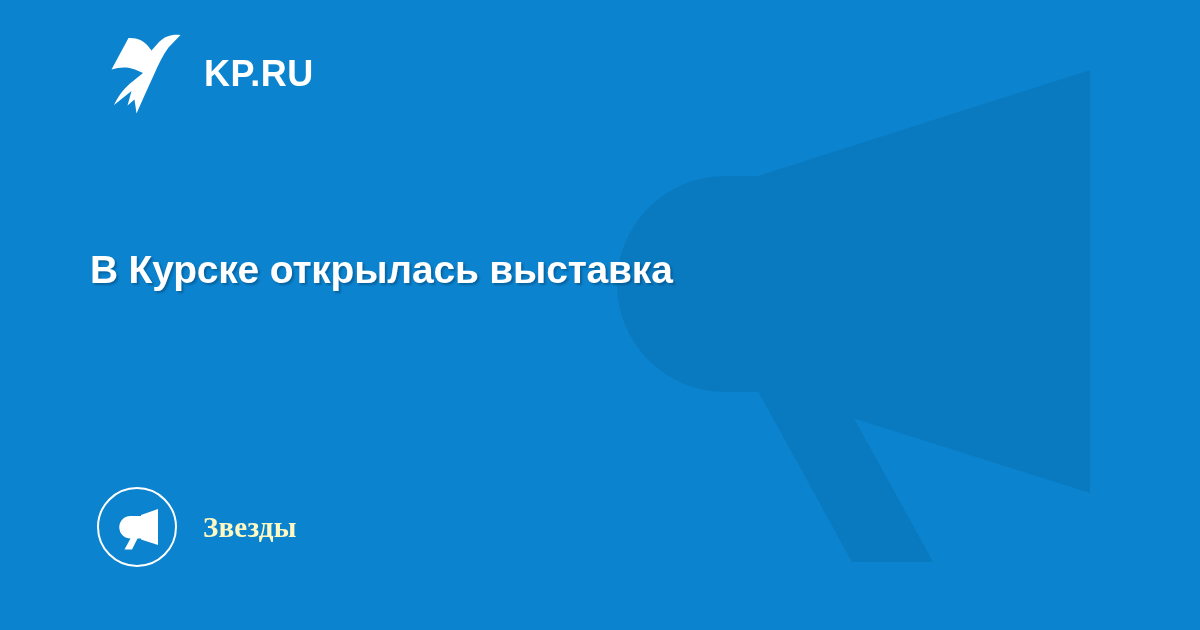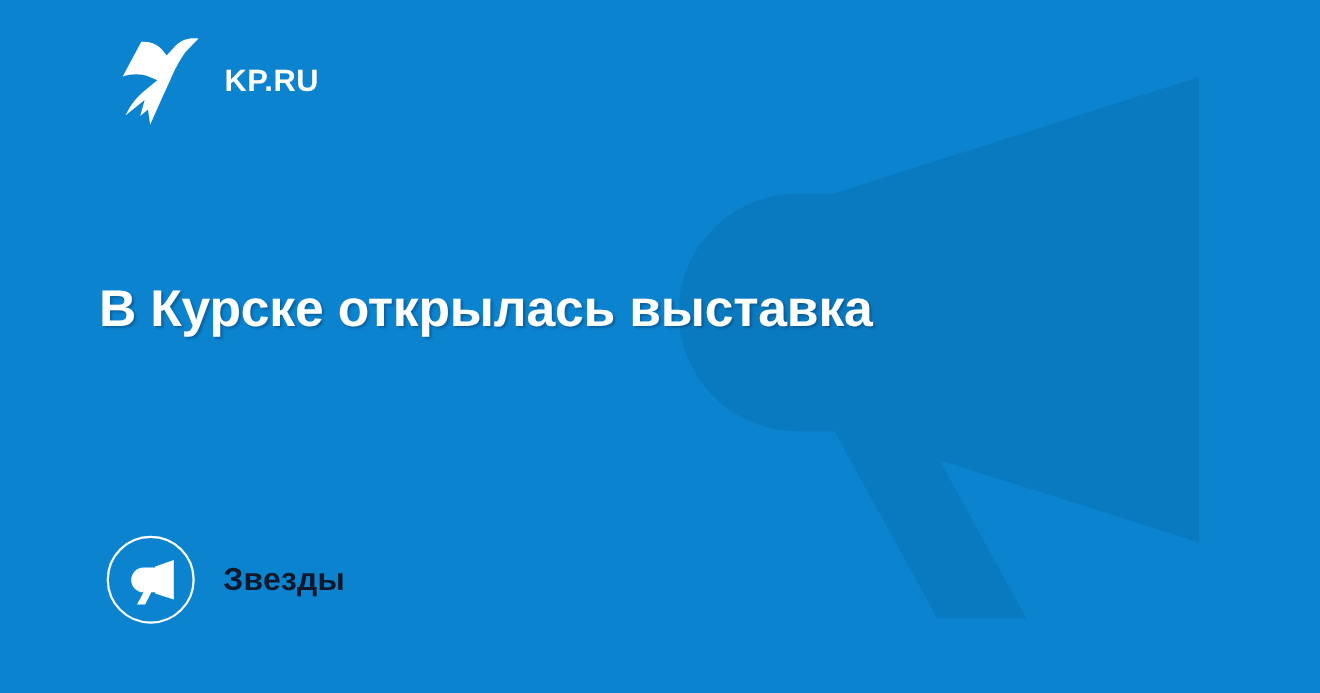--- a/index.html
+++ b/index.html
@@ -42,36 +42,36 @@
     align-items: center;
     gap: 22px;
   }
   #brand-logo {
     width: 72px;
     height: 82px;
     display: block;
   }
   #brand-name {
     color: #ffffff;
-    font-size: 28px;
+    font-size: 36px;
     font-weight: bold;
     letter-spacing: 0.5px;
     line-height: 1;
     white-space: nowrap;
   }
 
   
   #headline {
     position: absolute;
     left: 90px;
     top: 219px;
     width: 960px;
     z-index: 3;
     color: #ffffff;
-    font-size: 47px;
+    font-size: 39px;
     font-weight: bold;
     line-height: 1.29;
     letter-spacing: -0.2px;
     text-shadow: 2px 2px 2px rgba(0, 36, 70, 0.33);
   }
   #headline .hl-line {
     display: block;
     white-space: nowrap;
   }
 
@@ -96,26 +96,27 @@
   }
   #category-icon-circle svg {
     position: absolute;
     left: 18px;
     top: 19px;
     width: 44px;
     height: 42px;
     display: block;
   }
   #category-label {
-    color: #0f172a;
+    color: #fef9c3;
     font-size: 29px;
     font-weight: bold;
     line-height: 1;
     white-space: nowrap;
     letter-spacing: 0.2px;
+    font-family: Liberation Serif, serif;
   }
 </style>
 </head>
 <body>
 
 <div id="card">
 
   <svg id="bg-megaphone" viewBox="0 0 1200 630" preserveAspectRatio="none" aria-hidden="true">
 
     <path d="M 752 380 L 833 380 L 933 562 L 852 562 Z" fill="#0a7ac0"></path>

